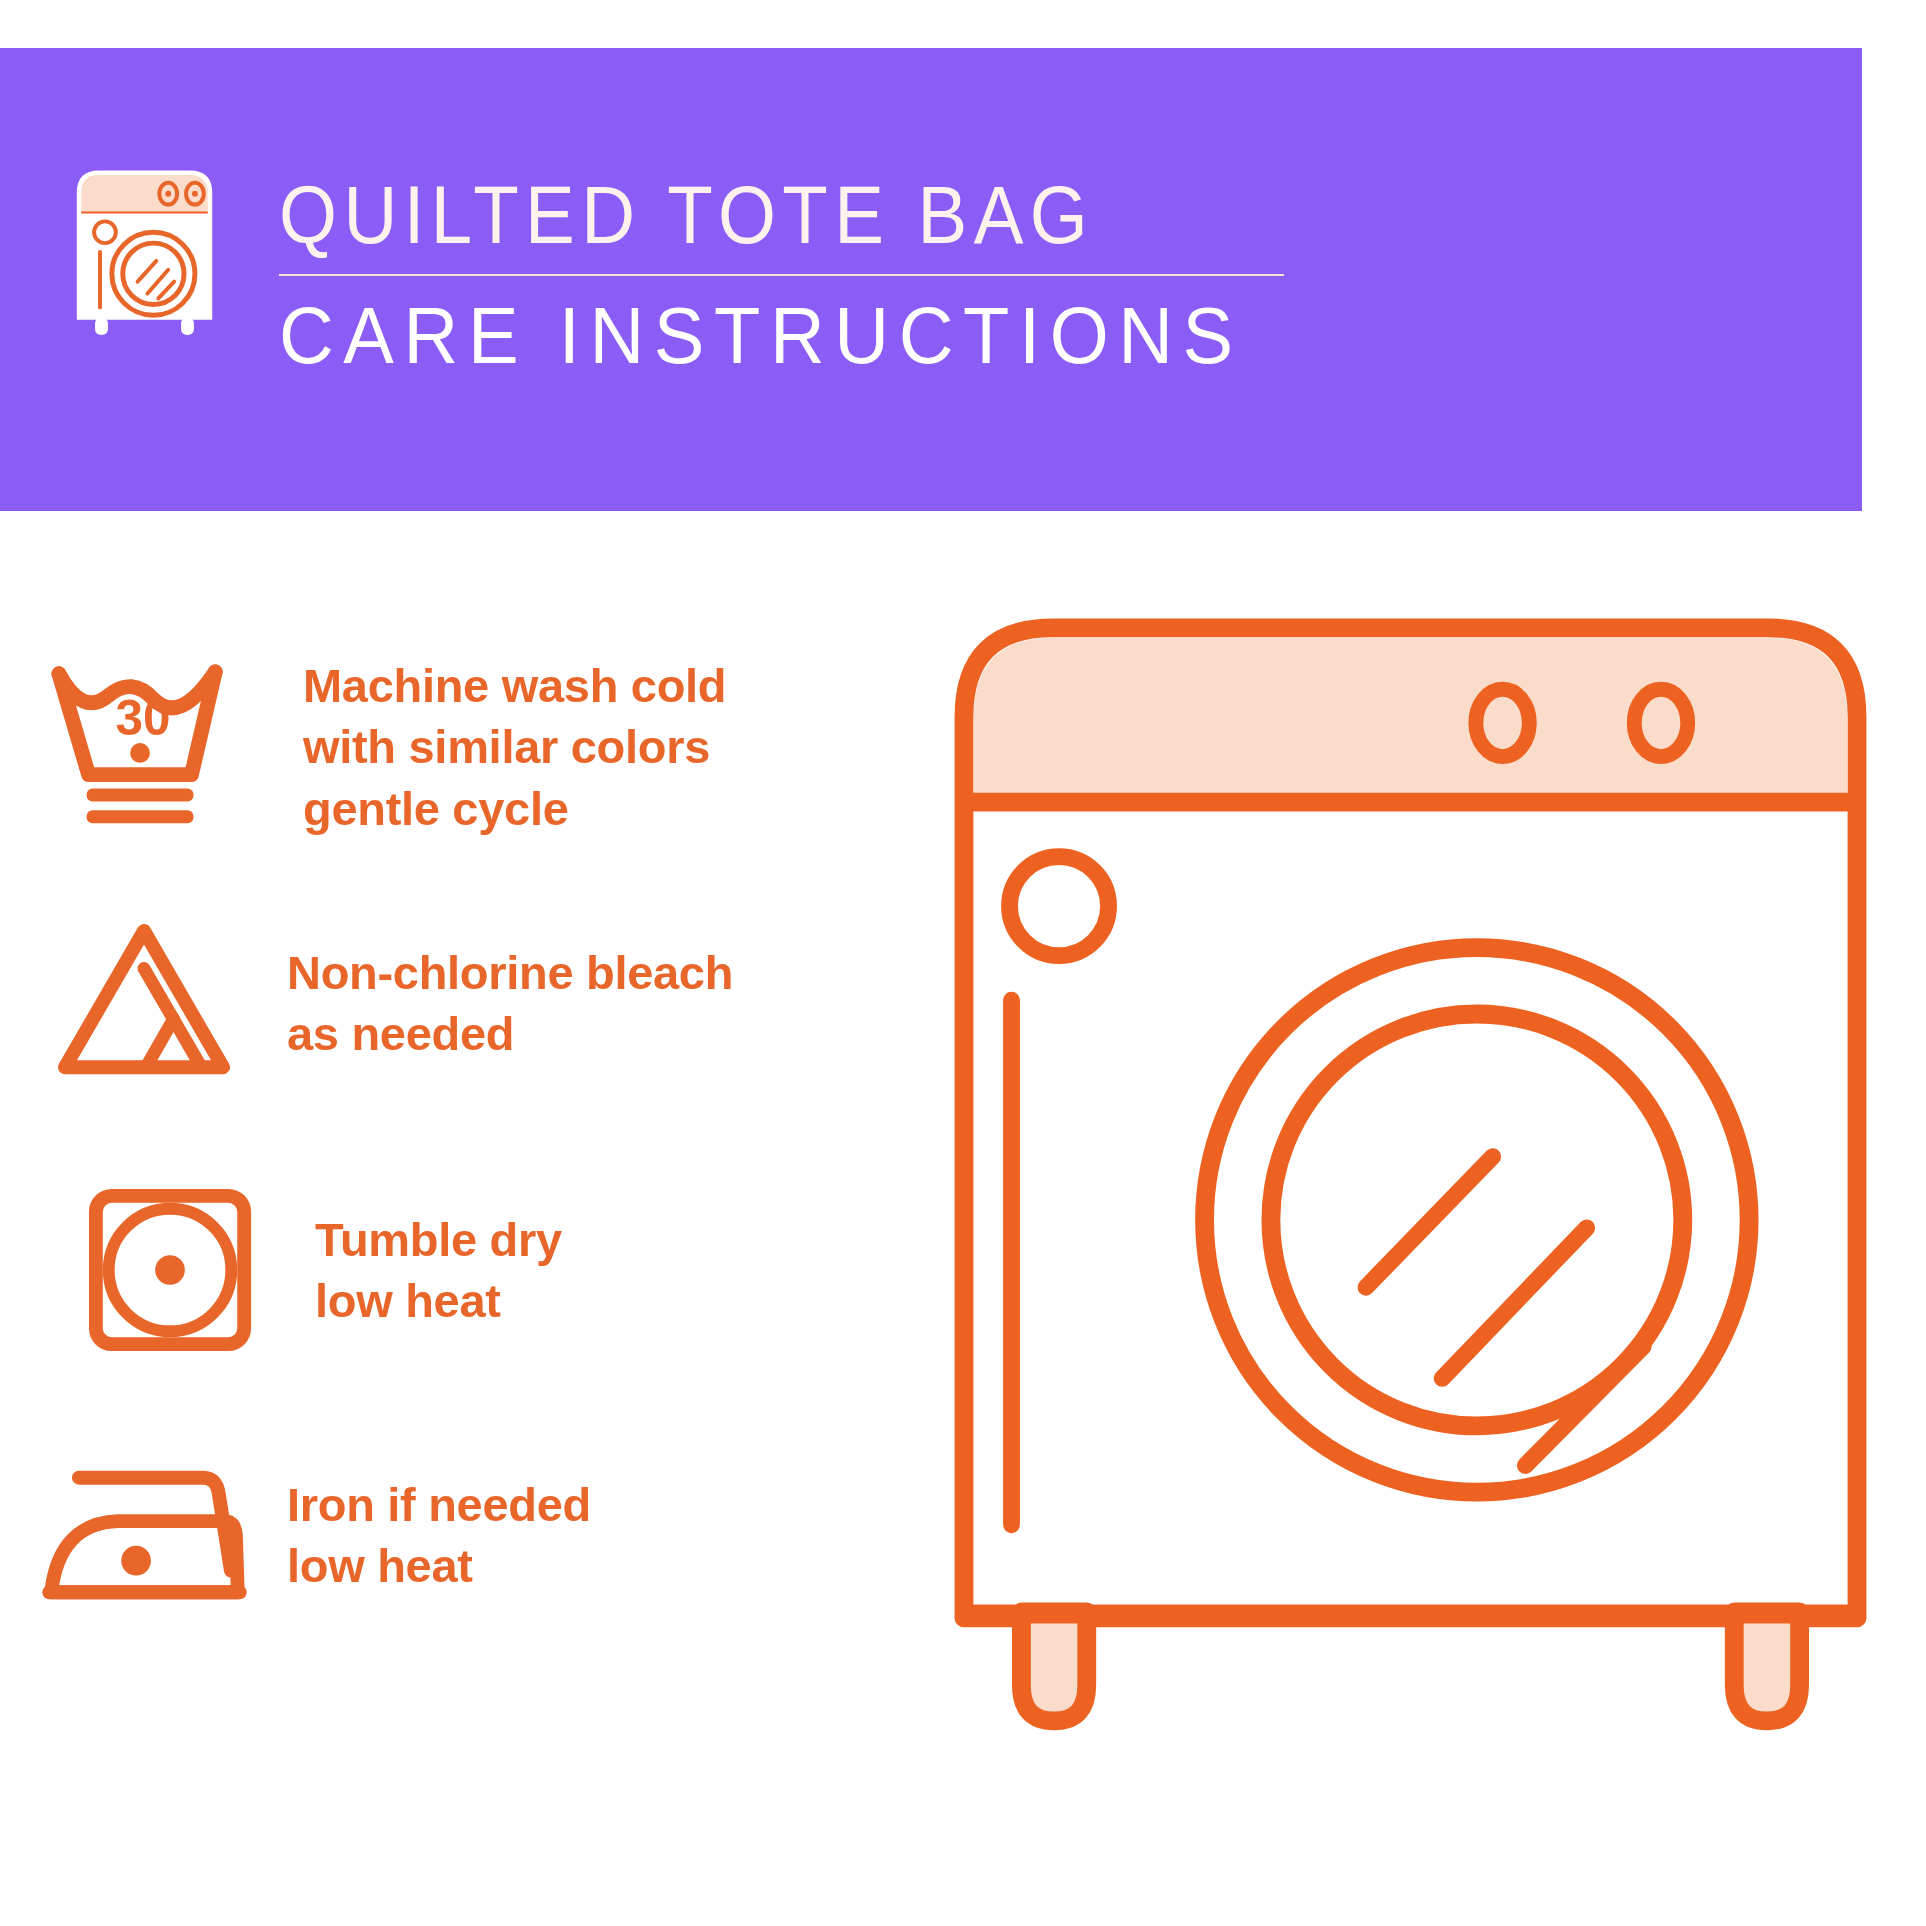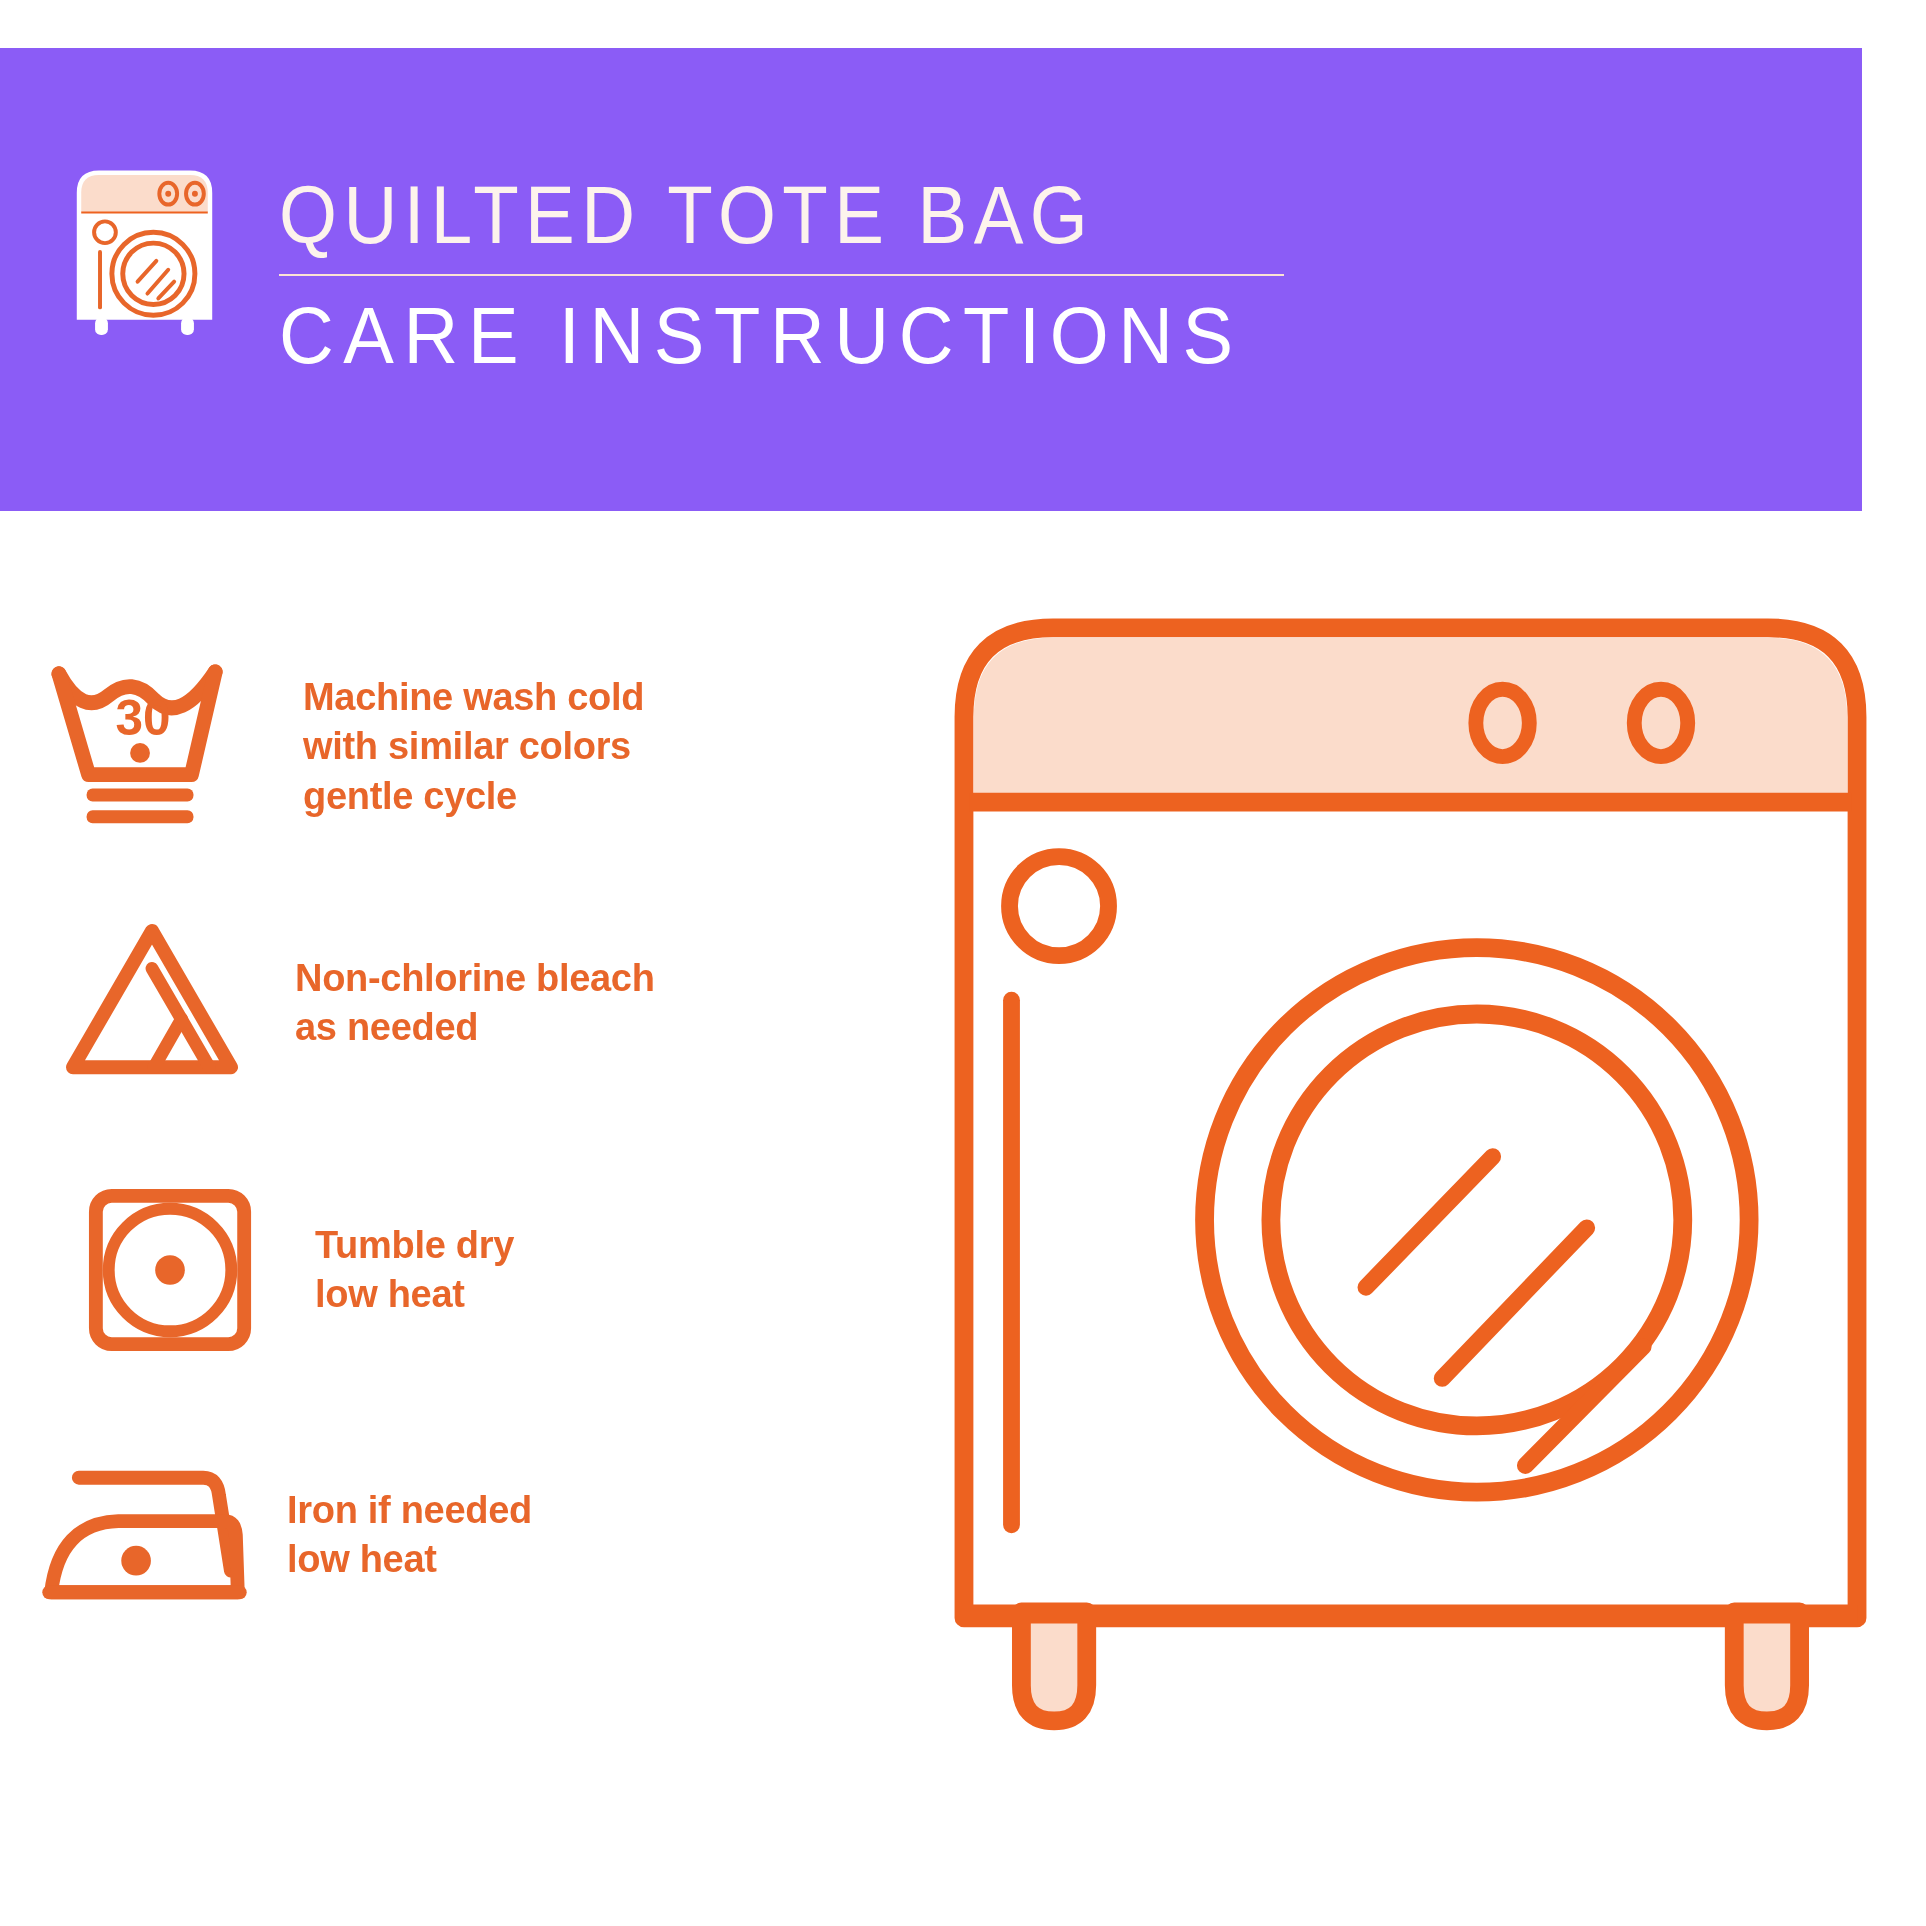--- a/index.html
+++ b/index.html
@@ -93,29 +93,29 @@
   .care-icon-cell {
     width: 287px;
     min-width: 287px;
     display: flex;
     justify-content: center;
     align-items: center;
   }
 
   .care-text {
     color: #E8662A;
-    font-size: 38px;
+    font-size: 47px;
     font-weight: 700;
     line-height: 1.30;
     letter-spacing: -0.3px;
     white-space: pre-line;
   }
 
   #care-row-0 { top: 170px;  height: 228px; gap: 16px; }
-  #care-row-1 { top: 426px;  height: 228px; padding-left: 8px; }
+  #care-row-1 { top: 426px;  height: 228px; }
   #care-row-2 { top: 693px;  height: 228px; margin-left: 28px; }
   #care-row-3 { top: 958px;  height: 228px; align-items: center; }
 
   
   #machine-illustration {
     position: absolute;
     left: 950px;
     top: 614px;
     width: 921px;
     height: 1297px;

